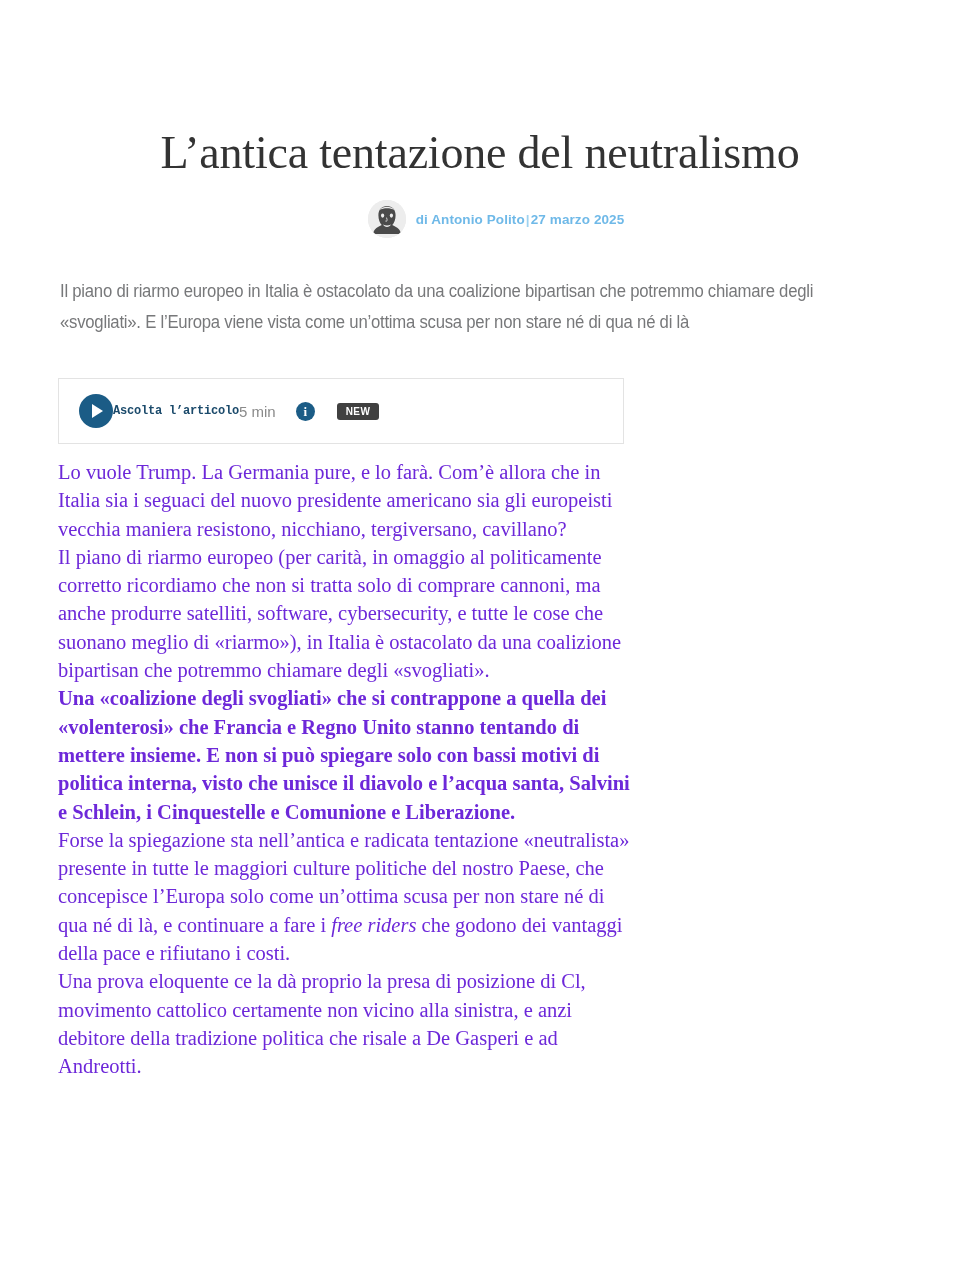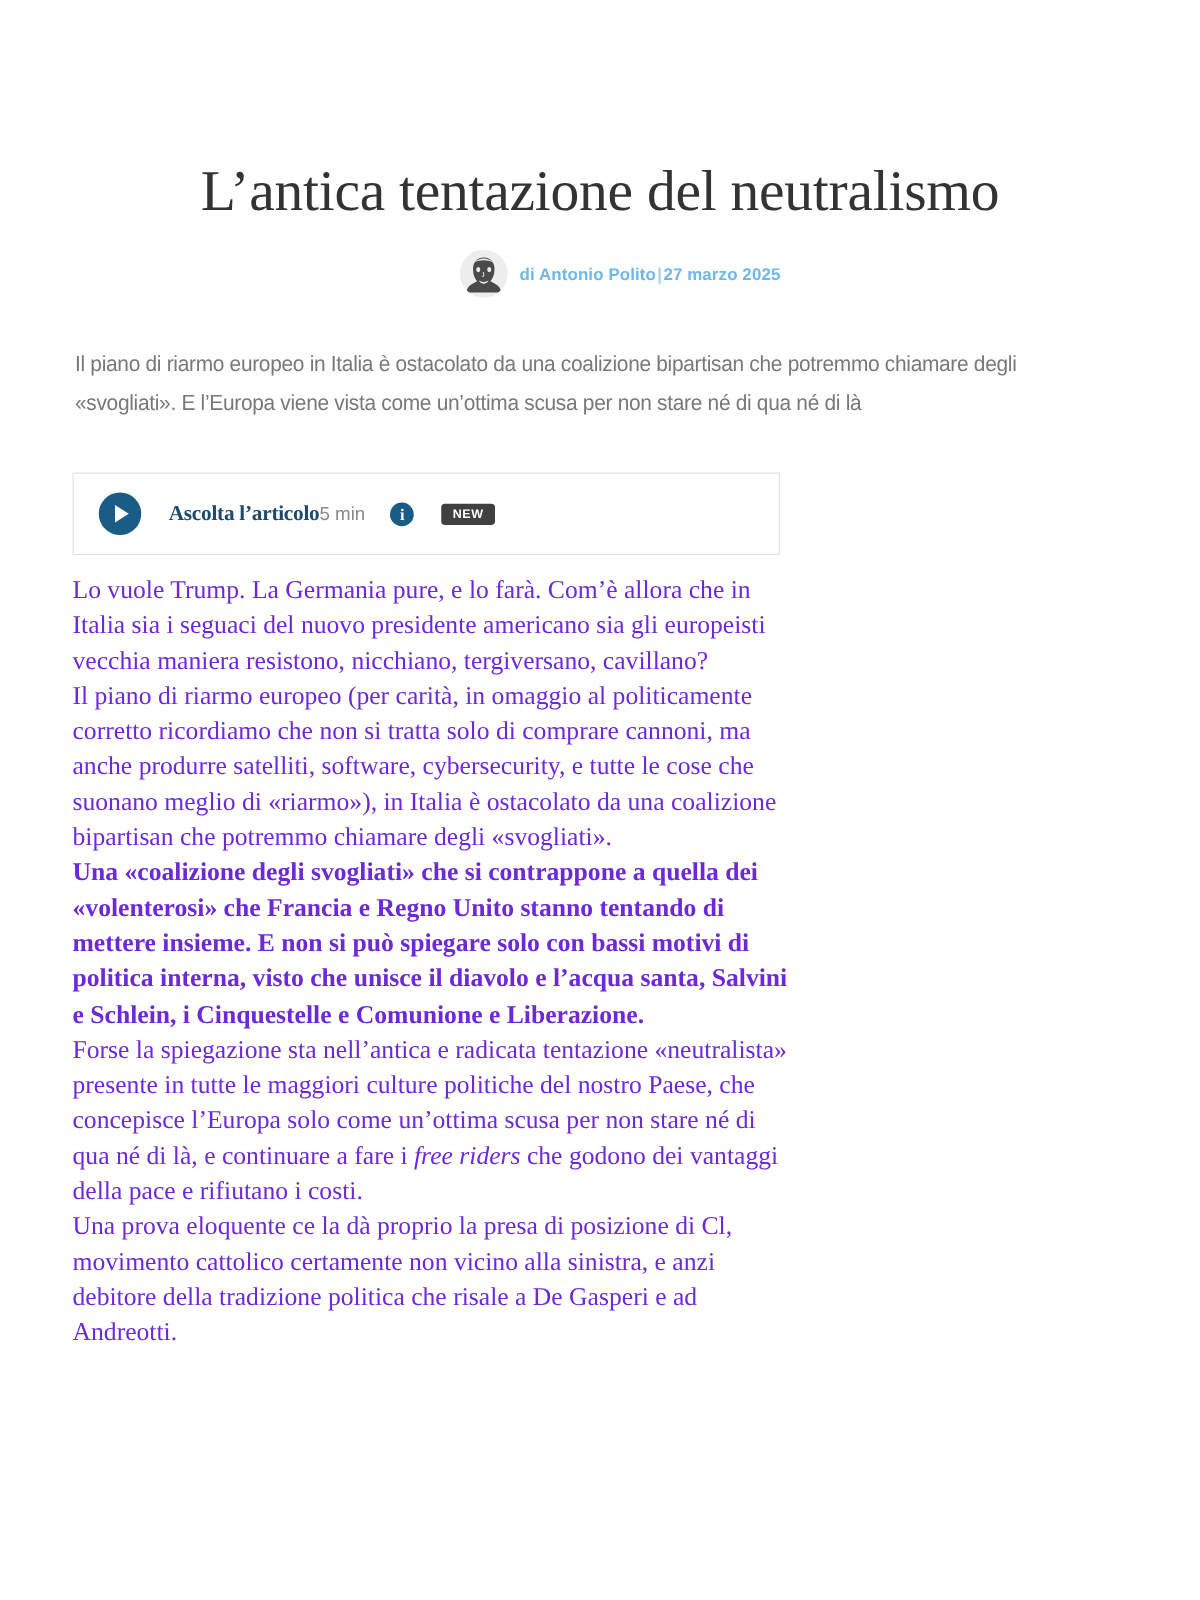--- a/index.html
+++ b/index.html
@@ -116,23 +116,22 @@
   }
   .play-button .tri {
     width: 0;
     height: 0;
     border-left: 11px solid #ffffff;
     border-top: 7px solid transparent;
     border-bottom: 7px solid transparent;
     margin-left: 3px;
   }
   .listen-label {
-    margin-left: 22px;
-    font-family: Liberation Serif, serif;
-    font-size: 17px;
+    font-family: Liberation Mono, monospace;
+    font-size: 12px;
     font-weight: 700;
     color: #1b4a6b;
     letter-spacing: -0.2px;
     white-space: nowrap;
     cursor: pointer;
   }
   .duration {
     font-family: "Liberation Sans", sans-serif;
     font-size: 15px;
     color: #8a8a8a;

